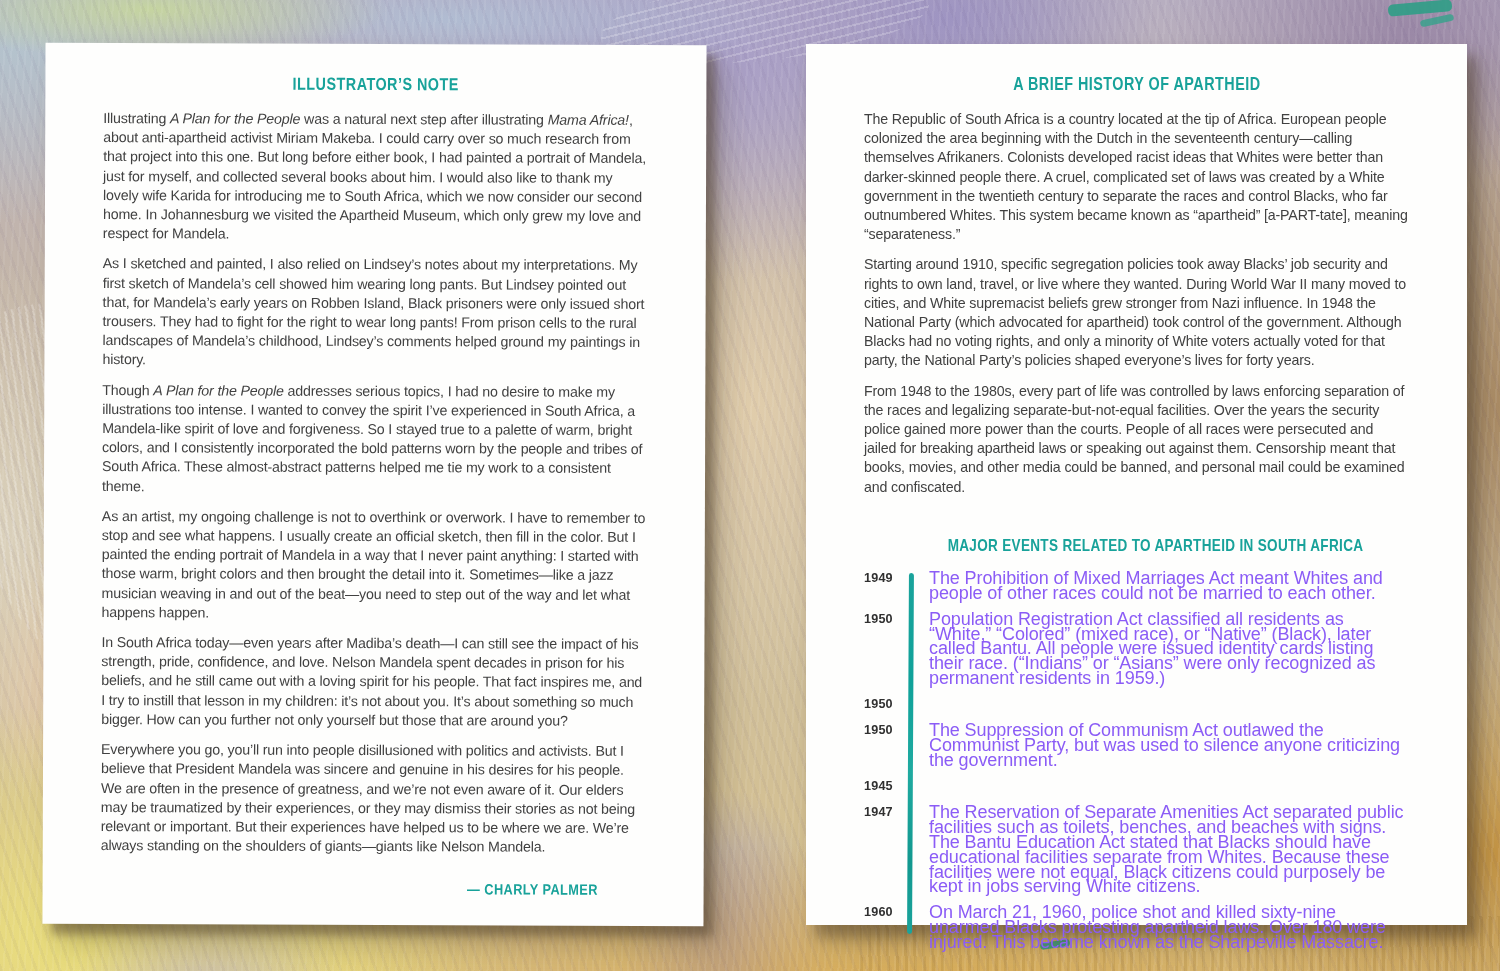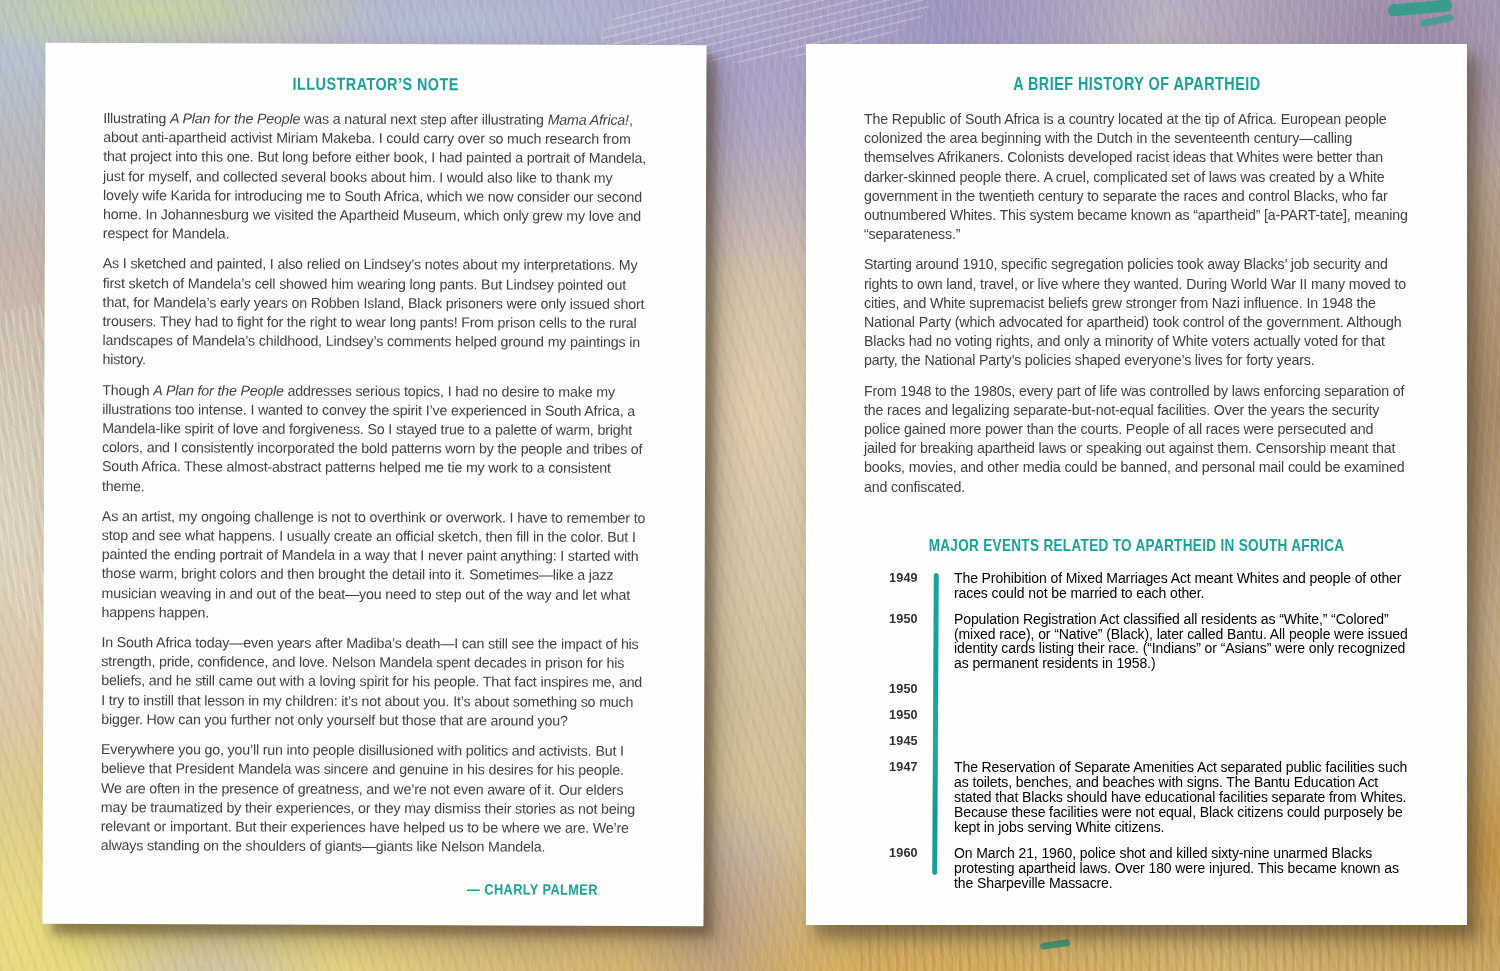--- a/index.html
+++ b/index.html
@@ -76,37 +76,37 @@
   }
   .para{
     margin:0 0 11px; font-size:14.2px; line-height:19.2px; color:#414141; letter-spacing:-.15px;
   }
   .it{ font-style:italic;text-align:right; }
   .sig-wrap{ text-align:right; margin:24px 36px 0 0; }
   .sig{
     display:inline-block; color:var(--accent); font-weight:bold; font-size:15px;
     letter-spacing:.5px; transform:scaleX(.85); white-space:nowrap;
   }
-  .h2-wrap{ text-align:center; margin:38px 0 16px; }
+  .h2-wrap{ text-align:right; margin:38px 0 16px; }
   .h2{
     display:inline-block; color:var(--accent); font-weight:bold; font-size:16.5px;
     letter-spacing:.4px; transform:scaleX(.82); white-space:nowrap; line-height:20px;
   }
-  .timeline{ position:relative;margin-left:25px; }
+  .timeline{ position:relative; }
   .tl-line{
     position:absolute; left:44px; top:2px; bottom:16px; width:5px;
     background:linear-gradient(180deg,#1aa39b,#0fa199 30%,#1faaa0 55%,#12988f 80%,#1aa39b);
     border-radius:3px; transform:rotate(.3deg);
   }
   .tl-row{ display:flex; margin:0 0 11px; }
   .tl-year{
     flex:none; width:65px; font-weight:bold; font-size:12.6px; line-height:15px;
     color:#303030; letter-spacing:.2px;
   }
-  .tl-text{ font-size:14px; line-height:14.9px; color:#000000; letter-spacing:-.1px; }
+  .tl-text{ font-size:18px; line-height:14.9px; color:#8b5cf6; letter-spacing:-.1px; }
 </style>
 </head>
 <body>
 
 <div class="bg">
   <div class="tex"></div>
   <div class="stroke-left"></div>
   <div class="stroke-top"></div>
   <div class="stroke-bottom"></div>
   <div class="dab dab-tr1"></div>
@@ -152,27 +152,28 @@
     <div class="timeline">
       <div class="tl-line"></div>
       <div>
 
       <div class="tl-row">
             <span class="tl-year">1949</span>
             <span class="tl-text">The Prohibition of Mixed Marriages Act meant Whites and people of other races could not be married to each other.</span>
           </div>
           <div class="tl-row">
             <span class="tl-year">1950</span>
-            <span class="tl-text">Population Registration Act classified all residents as “White,” “Colored” (mixed race), or “Native” (Black), later called Bantu. All people were issued identity cards listing their race. (“Indians” or “Asians” were only recognized as permanent residents in 1958.)</span>
+            <span class="tl-text">Population Registration Act classified all residents as “White,” “Colored” (mixed race), or “Native” (Black), later called Bantu. All people were issued identity cards listing their race. (“Indians” or “Asians” were only recognized as permanent residents in 1959.)</span>
           </div>
           <div class="tl-row">
             <span class="tl-year">1950</span>
           </div>
           <div class="tl-row">
             <span class="tl-year">1950</span>
+            <span class="tl-text">The Suppression of Communism Act outlawed the Communist Party, but was used to silence anyone criticizing the government.</span>
           </div>
           <div class="tl-row">
             <span class="tl-year">1945</span>
           </div>
           <div class="tl-row">
             <span class="tl-year">1947</span>
             <span class="tl-text">The Reservation of Separate Amenities Act separated public facilities such as toilets, benches, and beaches with signs. The Bantu Education Act stated that Blacks should have educational facilities separate from Whites. Because these facilities were not equal, Black citizens could purposely be kept in jobs serving White citizens.</span>
           </div>
           <div class="tl-row">
             <span class="tl-year">1960</span>

